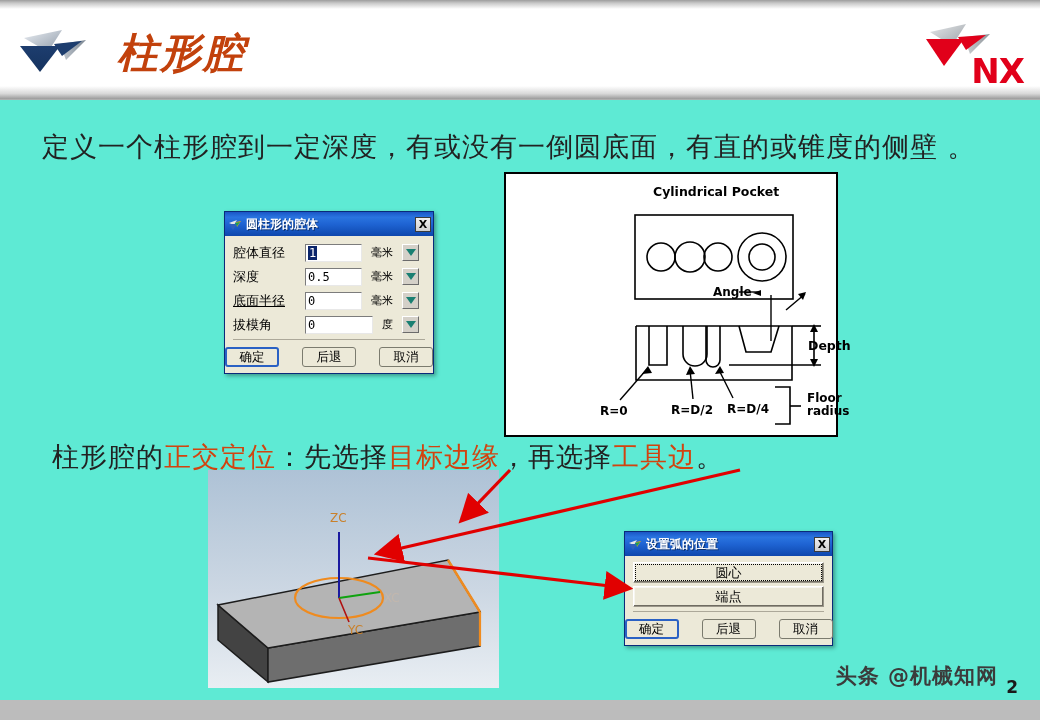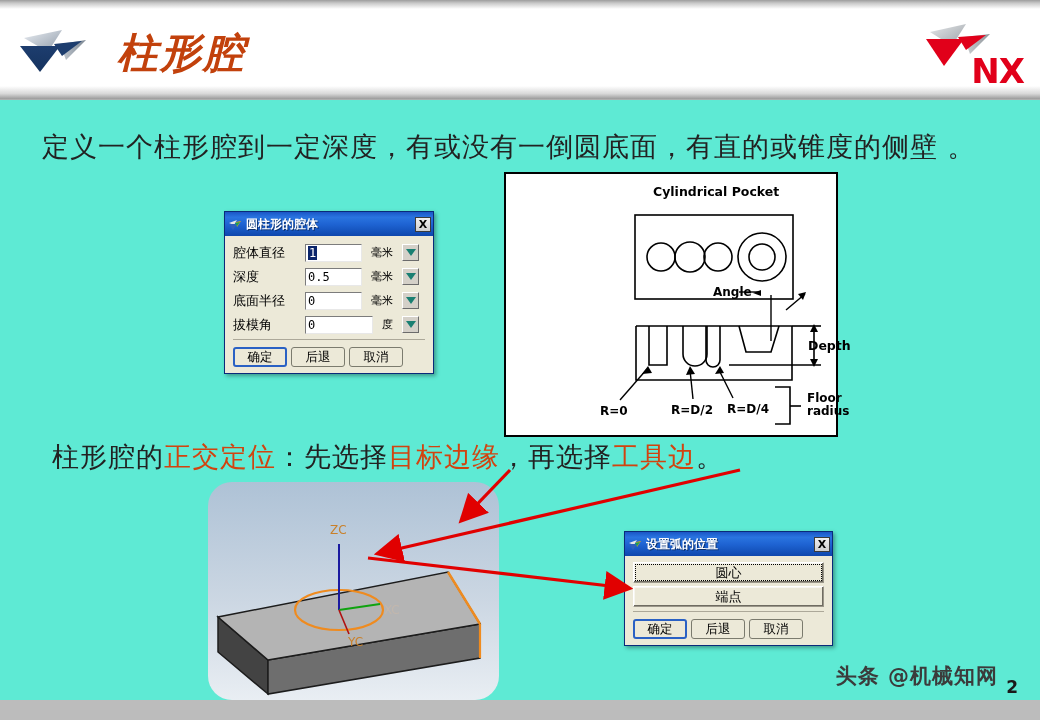--- a/index.html
+++ b/index.html
@@ -120,21 +120,21 @@
     background: #d4d0c8;
     border: 1px solid #ffffff; border-right-color: #6b6b6b; border-bottom-color: #6b6b6b;
     display: flex; align-items: center; justify-content: center;
   }
   .spin-btn .arrow {
     width: 0; height: 0;
     border-left: 5px solid transparent; border-right: 5px solid transparent;
     border-top: 7px solid #1a7f72;
   }
 
-  .btn-row { display: flex; justify-content: flex-start; gap: 4px; padding-top: 3px; }
+  .btn-row { display: flex; justify-content: center; gap: 23px; padding-top: 3px; }
   .xpbtn {
     min-width: 54px; height: 20px;
     background: #ece9d8;
     border: 1px solid #7b7b6e; border-radius: 3px;
     font-family: "DejaVu Sans", sans-serif; font-size: 12.5px; color: #000;
     display: flex; align-items: center; justify-content: center;
     padding: 0 6px;
   }
   .xpbtn.default { border: 2px solid #2a61c4; }
   .sep-line { height: 1px; background: #aca899; margin: 4px 0 4px 0; }
@@ -144,24 +144,23 @@
     background: #ece9d8;
     border: 1px solid #ffffff; border-right-color: #9a9689; border-bottom-color: #9a9689;
     box-shadow: inset -1px -1px 0 #6f6c62, inset 1px 1px 0 #f7f6f0;
     font-family: "DejaVu Sans", sans-serif; font-size: 13px; color: #000;
     display: flex; align-items: center; justify-content: center;
   }
   .list-btn.focused { outline: 1px dotted #000; outline-offset: -3px; }
 
   
   #cad {
-    position: absolute; left: 208px; top: 482px; width: 291px; height: 218px;
+    position: absolute; left: 208px; top: 470px; width: 291px; height: 218px;
     background: linear-gradient(to bottom, #aec2d6 0%, #ccd7e3 55%, #e9eef3 100%);
     overflow: hidden;
-    border-radius: 24px;
   }
   #cad svg { display: block; }
 
   
   #arrows { position: absolute; left: 0; top: 0; width: 1040px; height: 720px; pointer-events: none; }
 
   
   #footer-bar {
     position: absolute; left: 0; top: 700px; width: 1040px; height: 20px;
     background: #bcbcbc;
@@ -331,21 +330,21 @@
         <span class="field-input" style="width:57px;">
           <span class="val">0.5</span>
         </span>
         <span class="field-unit" style="width:40px;">毫米</span>
         <span class="spin-btn">
             <i class="arrow"></i>
           </span>
       </div>
 
       <div class="field-row">
-        <span class="field-label" style="width:72px;">底面半径</span>
+        <span class="field-label" style="width:72px;text-decoration:underline;">底面半径</span>
         <span class="field-input" style="width:57px;">
           <span class="val">0</span>
         </span>
         <span class="field-unit" style="width:40px;">毫米</span>
         <span class="spin-btn">
             <i class="arrow"></i>
           </span>
       </div>
 
       <div class="field-row">

